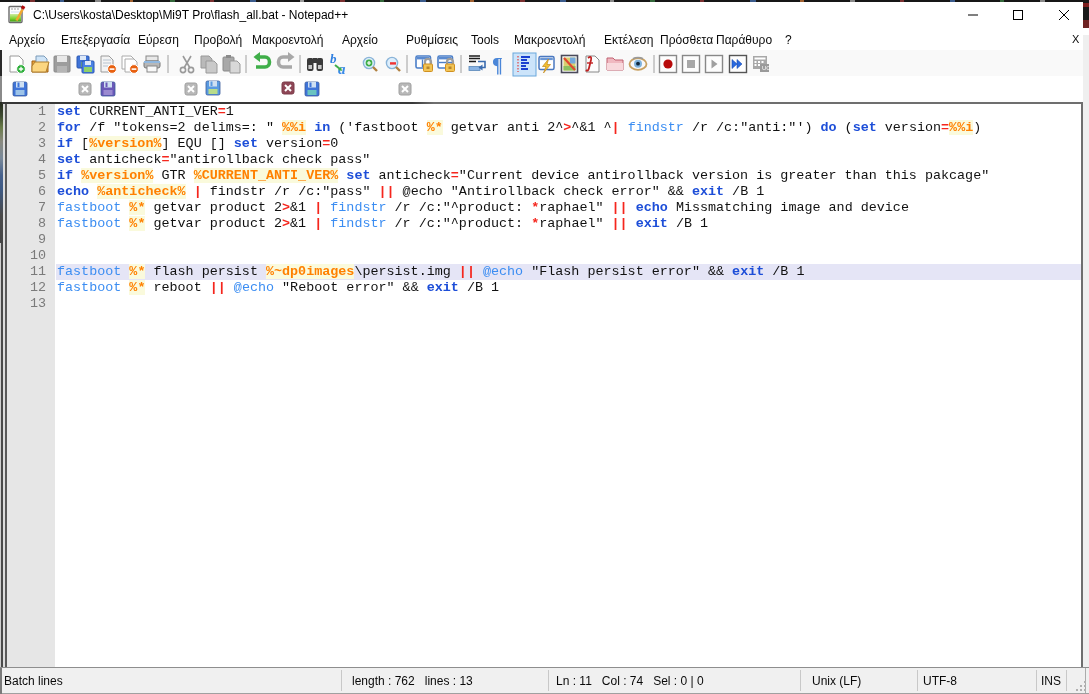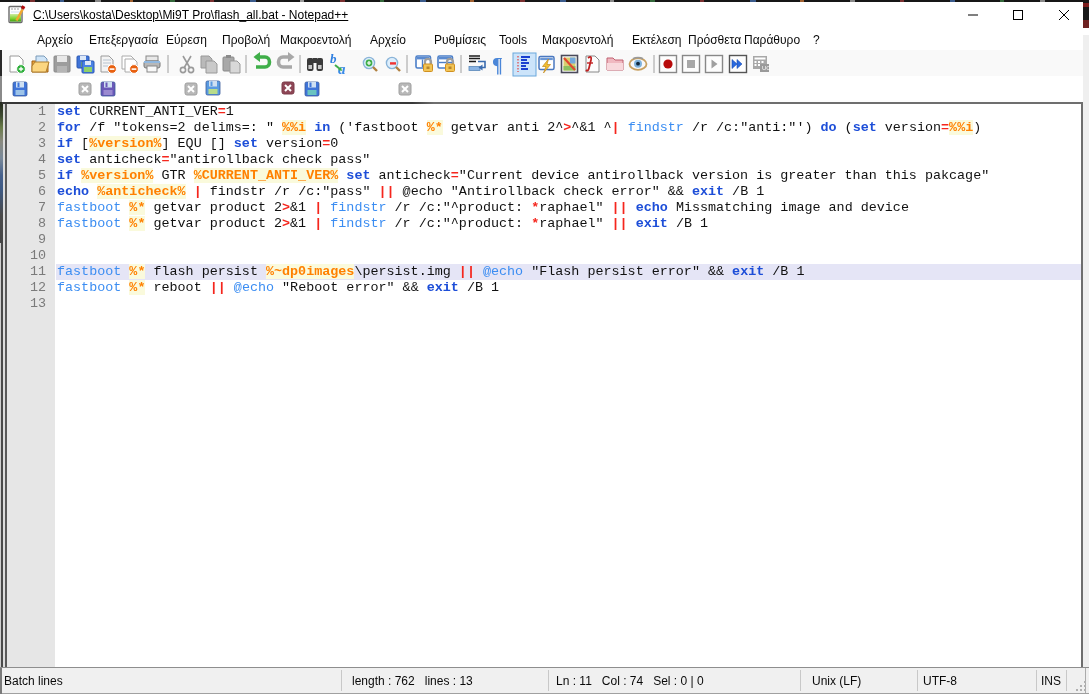--- a/index.html
+++ b/index.html
@@ -4,24 +4,24 @@
 <style>
 html,body{margin:0;padding:0;}
 #app{position:relative;width:1089px;height:694px;background:#fff;overflow:hidden;
   font-family:"Liberation Sans",sans-serif;}
 .abs{position:absolute;}
 
 #topsliver{left:0;top:0;width:1089px;height:2px;background:#161616;}
 #rightsliver{left:1083px;top:0;width:6px;height:35px;background:#191919;}
 
 #titlebar{left:0;top:2px;width:1089px;height:26px;background:#ffffff;}
-#titletext{left:33px;top:8px;font-size:12px;color:#000;text-decoration:underline;}
+#titletext{left:33px;top:8px;font-size:12px;color:#000;}
 
 #menubar{left:0;top:28px;width:1089px;height:22px;background:#ffffff;font-size:12px;color:#0a0a0a;}
-.mi{position:absolute;top:5px;margin-left:28px;}
+.mi{position:absolute;top:5px;}
 
 #toolbar{left:0;top:50px;width:1089px;height:26px;background:#f9f9f9;}
 
 #tabbar{left:0;top:76px;width:1089px;height:26px;background:#eeeeee;}
 .tab{position:absolute;top:5px;height:21px;background:linear-gradient(#d9d9d9,#c1c1c1);
  border:1px solid #9a9a9a;border-bottom:none;border-radius:3px 3px 0 0;color:#686868;font-size:9.8px;}
 .tabtxt{position:absolute;top:4px;}
 #whitestrip{left:417px;top:99.5px;width:666px;height:2.5px;background:#fdfdfd;z-index:5;}
 #darkline{left:2px;top:101.6px;width:1080px;height:2.2px;background:linear-gradient(to right,#383838 0,#383838 38%,#6e6e6e 40%,#6e6e6e 100%);z-index:6;}
 

